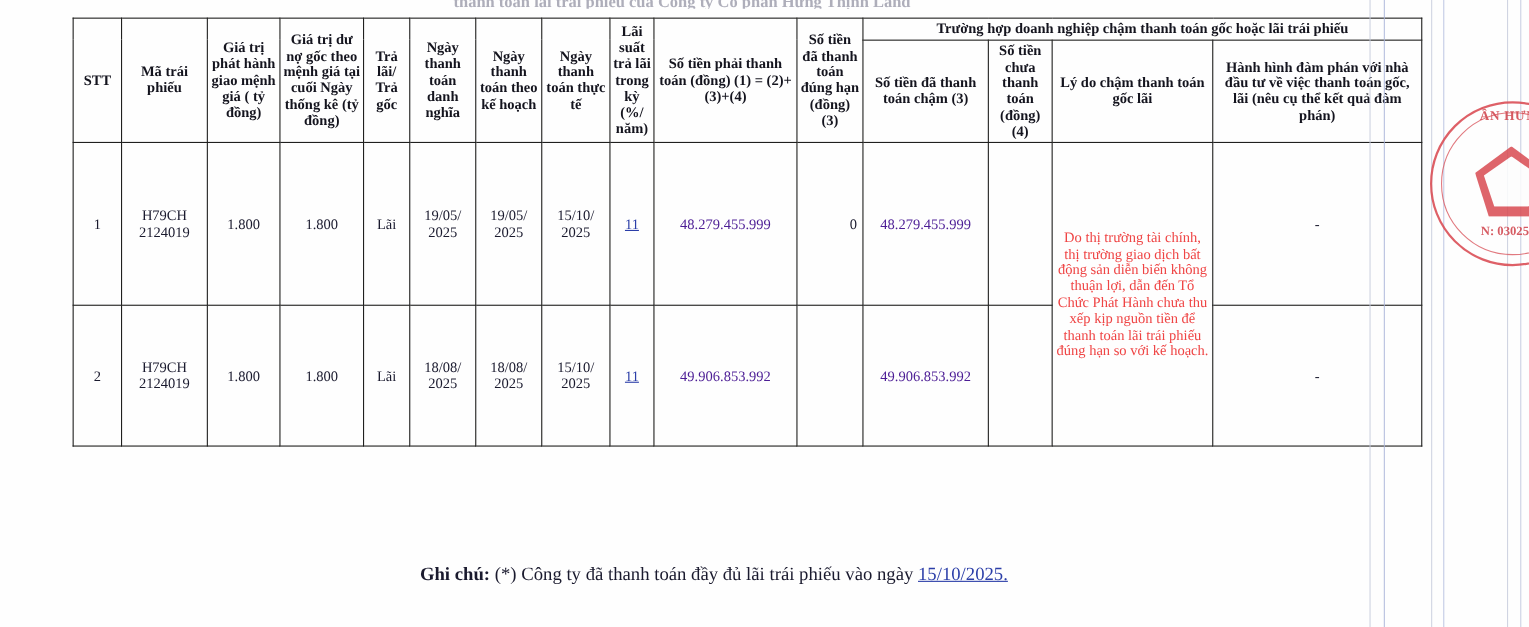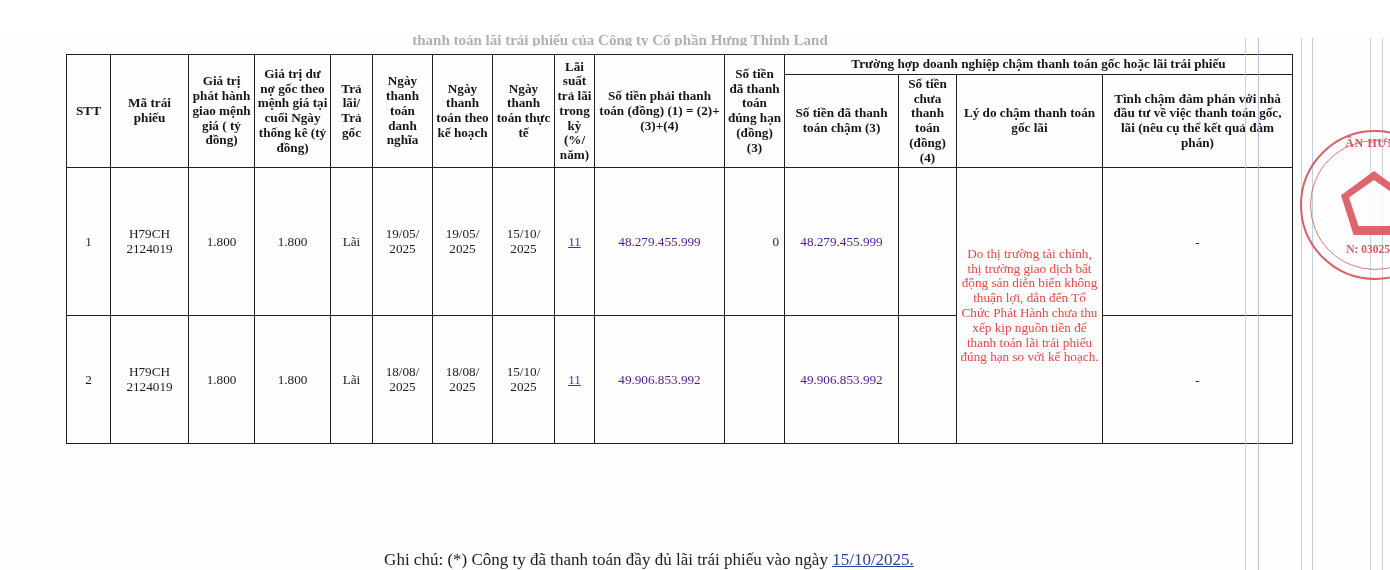--- a/index.html
+++ b/index.html
@@ -12,21 +12,20 @@
     height: 570px;
     position: relative;
     font-family: "Liberation Serif", serif;
     color: #1a1a2e;
     overflow: hidden;
   }
   .page {
     position: absolute;
     inset: 0;
     background: #fefefe;
-    margin-top: 38px;
   }
   
   .top-title {
     position: absolute;
     top: -6px;
     left: 0;
     width: 1240px;
     text-align: center;
     font-size: 15px;
     font-weight: bold;
@@ -84,21 +83,21 @@
   }
   .note {
     position: absolute;
     top: 512px;
     left: 66px;
     width: 1166px;
     text-align: center;
     font-size: 17px;
     white-space: nowrap;
   }
-  .note b { font-weight: normal; }
+  .note b { font-weight: bold; }
   .note .blue { color: #2b3ea8; }
 
   
   .fold {
     position: absolute;
     top: 0;
     bottom: 0;
     width: 1px;
     background: #c8cddd;
     opacity: .85;
@@ -215,21 +214,21 @@
         <th rowspan="2">Ngày thanh toán thực tế</th>
         <th rowspan="2">Lãi suất trả lãi trong kỳ (%/ năm)</th>
         <th rowspan="2">Số tiền phải thanh toán (đồng) (1) = (2)+(3)+(4)</th>
         <th rowspan="2">Số tiền đã thanh toán đúng hạn (đồng) (3)</th>
         <th class="hdr-group" colspan="4">Trường hợp doanh nghiệp chậm thanh toán gốc hoặc lãi trái phiếu</th>
       </tr>
       <tr>
         <th>Số tiền đã thanh toán chậm (3)</th>
         <th>Số tiền chưa thanh toán (đồng) (4)</th>
         <th>Lý do chậm thanh toán gốc lãi</th>
-        <th>Tình chậm đàm phán với nhà đầu tư về việc thanh toán gốc, lãi (nêu cụ thể kết quả đàm phán)</th>
+        <th>Hành hình đàm phán với nhà đầu tư về việc thanh toán gốc, lãi (nêu cụ thể kết quả đàm phán)</th>
       </tr>
     </thead>
     <tbody>
       <tr style="height:148px">
         <td class="cellnum">1</td>
         <td class="cellnum">H79CH<br>2124019</td>
         <td class="cellnum">1.800</td>
         <td class="cellnum">1.800</td>
         <td class="cellnum">Lãi</td>
         <td class="cellnum">19/05/<br>2025</td>

